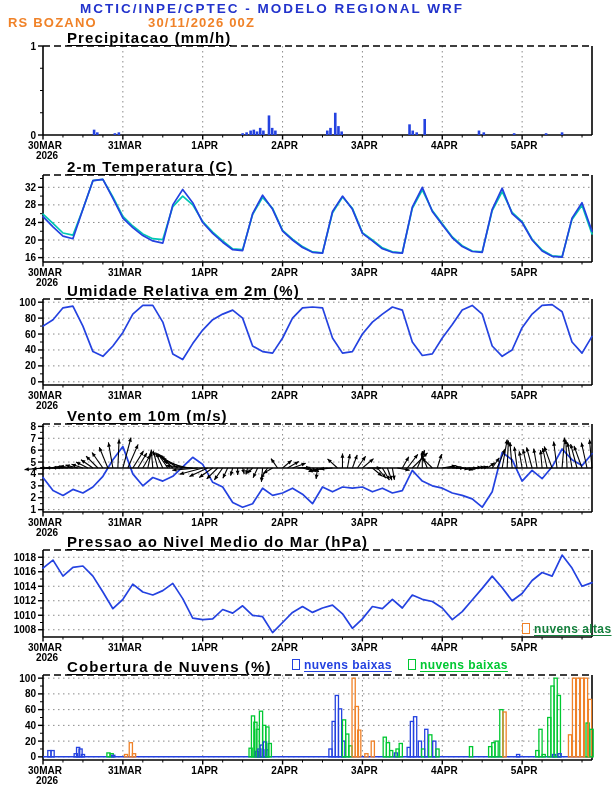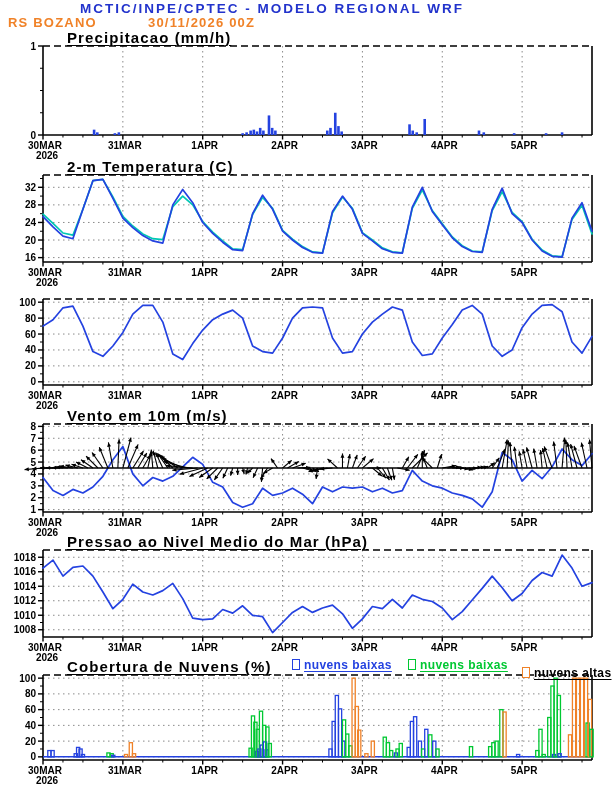--- a/index.html
+++ b/index.html
@@ -776,27 +776,28 @@
         <rect x="590.0007272727273" y="729.3055555555555" width="3.2" height="27.546296296296305" fill="none" stroke="#00c832" stroke-width="1.3"></rect>
       </g>
     </svg>
 
   <div class="abs hdr-title" style="color:#2233cc;">MCTIC/INPE/CPTEC - MODELO REGIONAL WRF</div>
   <div class="abs hdr-sub" style="left:8px;color:#f08228;">RS BOZANO</div>
   <div class="abs hdr-sub" style="left:148px;color:#f08228;">30/11/2026 00Z</div>
 
   <div class="abs ptitle" style="left:67px;top:29px;">Precipitacao (mm/h)</div>
   <div class="abs ptitle" style="left:67px;top:158px;">2-m Temperatura (C)</div>
+  <div class="abs ptitle" style="left:67px;top:282px;">Umidade Relativa em 2m (%)</div>
   <div class="abs ptitle" style="left:67px;top:407px;">Vento em 10m (m/s)</div>
   <div class="abs ptitle" style="left:67px;top:533px;">Pressao ao Nivel Medio do Mar (hPa)</div>
   <div class="abs ptitle" style="left:67px;top:658px;">Cobertura de Nuvens (%)</div>
 
   <div class="abs legend-item" style="left:252px;top:658px;color:#2442e0;">
     <span class="lg-sq" style="border-color:#2442e0;"></span><span class="lg-tx">nuvens baixas</span>
   </div>
   <div class="abs legend-item" style="left:368px;top:658px;color:#00c832;">
     <span class="lg-sq" style="border-color:#00c832;"></span><span class="lg-tx">nuvens baixas</span>
   </div>
-  <div class="abs legend-item" style="left:482px;top:666px;color:#000000;">
+  <div class="abs legend-item" style="left:482px;top:622px;color:#15803d;">
     <span class="lg-sq" style="border-color:#f08228;"></span><span class="lg-tx">nuvens altas</span>
   </div>
 
 </div>
 
 </body></html>

